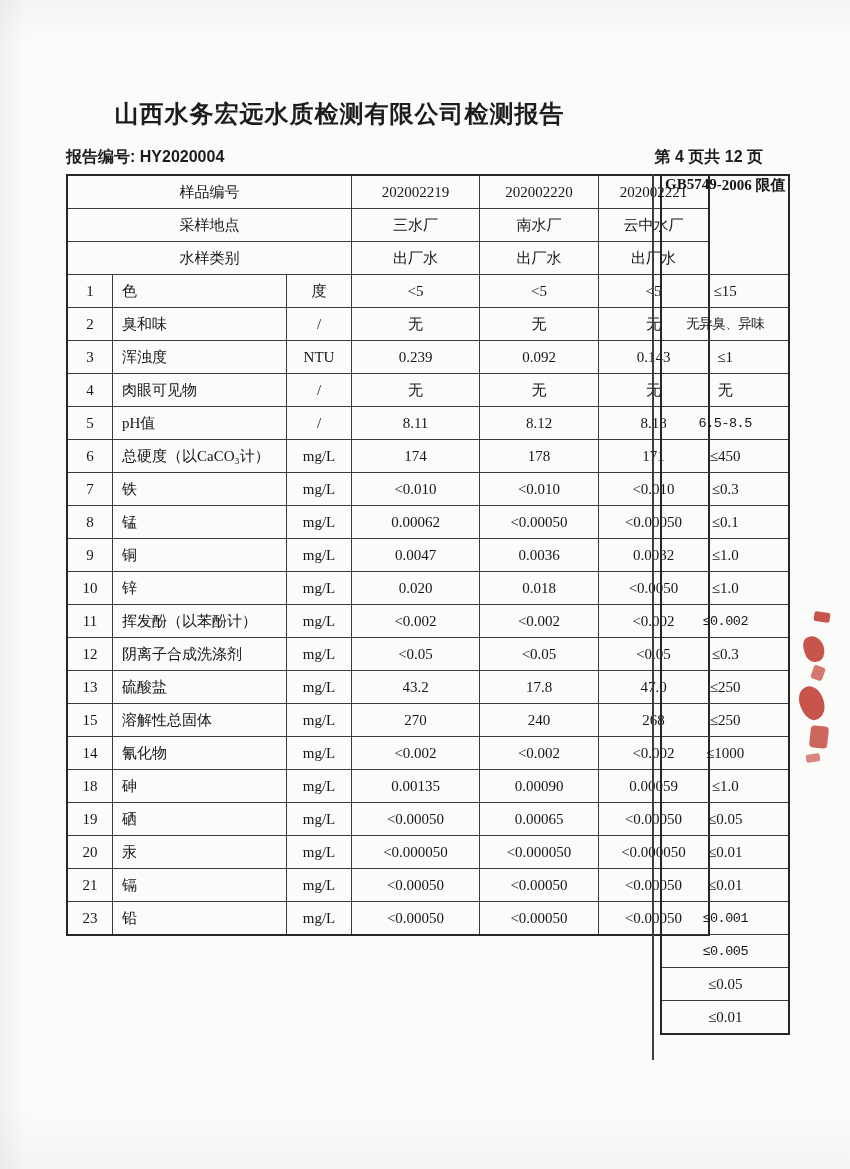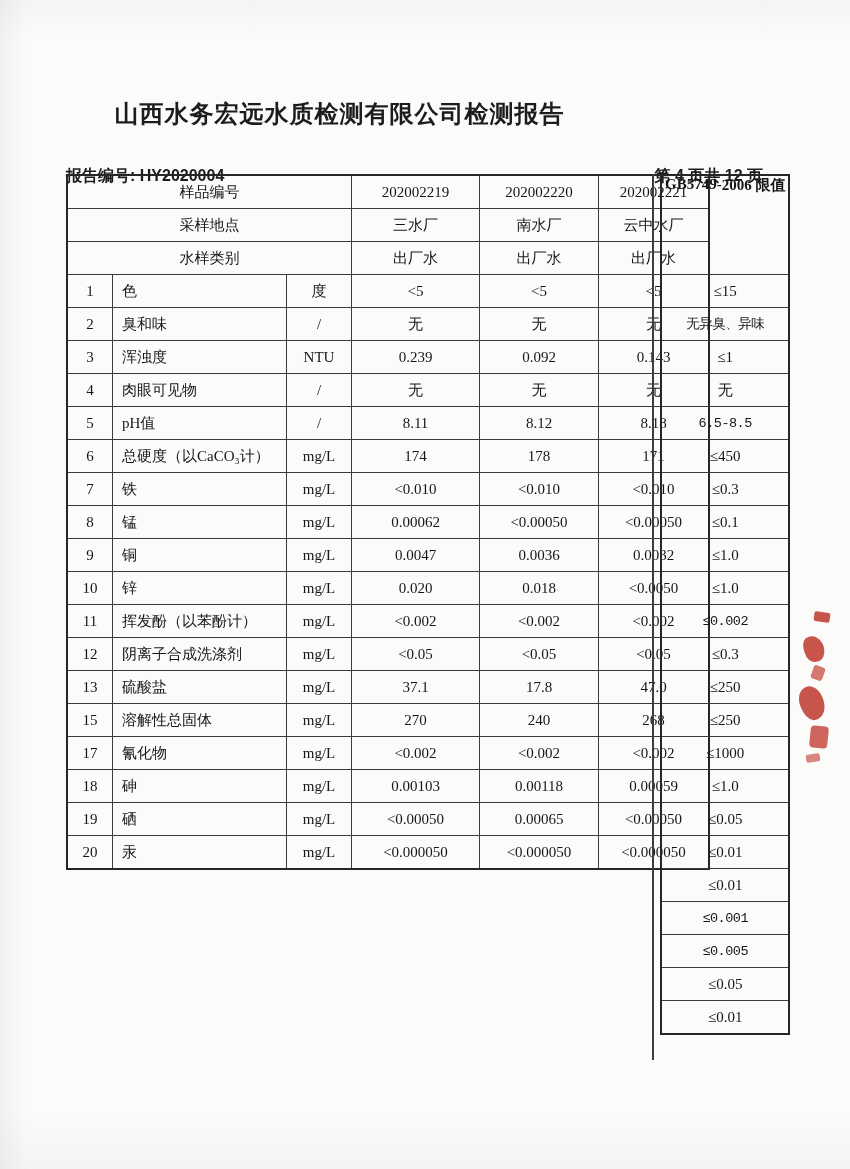--- a/index.html
+++ b/index.html
@@ -21,21 +21,21 @@
   .doc-title{
     position:absolute;left:0;top:98px;width:679px;
     text-align:center;
     font-family:"Liberation Sans","DejaVu Sans",sans-serif;
     font-weight:bold;font-size:24px;letter-spacing:1px;color:#1c1c1c;
   }
   .meta-row{
     position:absolute;left:66px;top:147px;width:697px;
     display:flex;justify-content:space-between;align-items:baseline;
     font-family:"Liberation Sans","DejaVu Sans",sans-serif;
-    font-size:16px;font-weight:bold;color:#1c1c1c;margin-top:19px;
+    font-size:16px;font-weight:bold;color:#1c1c1c;
   }
   .main-table{
     position:absolute;left:66px;top:174px;
     border-collapse:collapse;table-layout:fixed;
     font-size:15px;
   }
   .main-table td{
     border:1px solid #3a3a3a;
     height:32px;
     padding:0 4px;
@@ -221,63 +221,79 @@
     <td class="c-param">阴离子合成洗涤剂</td>
     <td class="c-unit">mg/L</td>
     <td class="c-s1">&lt;0.05</td>
     <td class="c-s2">&lt;0.05</td>
     <td class="c-s3">&lt;0.05</td>
   </tr>
       <tr>
     <td class="c-idx">13</td>
     <td class="c-param">硫酸盐</td>
     <td class="c-unit">mg/L</td>
-    <td class="c-s1">37.1</td>
+    <td class="c-s1">43.2</td>
     <td class="c-s2">17.8</td>
     <td class="c-s3">47.0</td>
   </tr>
       <tr>
     <td class="c-idx">15</td>
     <td class="c-param">溶解性总固体</td>
     <td class="c-unit">mg/L</td>
     <td class="c-s1">270</td>
     <td class="c-s2">240</td>
     <td class="c-s3">268</td>
   </tr>
       <tr>
-    <td class="c-idx">17</td>
+    <td class="c-idx">14</td>
     <td class="c-param">氰化物</td>
     <td class="c-unit">mg/L</td>
     <td class="c-s1">&lt;0.002</td>
     <td class="c-s2">&lt;0.002</td>
     <td class="c-s3">&lt;0.002</td>
   </tr>
       <tr>
     <td class="c-idx">18</td>
     <td class="c-param">砷</td>
     <td class="c-unit">mg/L</td>
-    <td class="c-s1">0.00103</td>
-    <td class="c-s2">0.00118</td>
+    <td class="c-s1">0.00135</td>
+    <td class="c-s2">0.00090</td>
     <td class="c-s3">0.00059</td>
   </tr>
       <tr>
     <td class="c-idx">19</td>
     <td class="c-param">硒</td>
     <td class="c-unit">mg/L</td>
     <td class="c-s1">&lt;0.00050</td>
     <td class="c-s2">0.00065</td>
     <td class="c-s3">&lt;0.00050</td>
   </tr>
       <tr>
     <td class="c-idx">20</td>
     <td class="c-param">汞</td>
     <td class="c-unit">mg/L</td>
     <td class="c-s1">&lt;0.000050</td>
     <td class="c-s2">&lt;0.000050</td>
     <td class="c-s3">&lt;0.000050</td>
+  </tr>
+      <tr>
+    <td class="c-idx">21</td>
+    <td class="c-param">镉</td>
+    <td class="c-unit">mg/L</td>
+    <td class="c-s1">&lt;0.00050</td>
+    <td class="c-s2">&lt;0.00050</td>
+    <td class="c-s3">&lt;0.00050</td>
+  </tr>
+      <tr>
+    <td class="c-idx">23</td>
+    <td class="c-param">铅</td>
+    <td class="c-unit">mg/L</td>
+    <td class="c-s1">&lt;0.00050</td>
+    <td class="c-s2">&lt;0.00050</td>
+    <td class="c-s3">&lt;0.00050</td>
   </tr>
     </tbody>
 </table>
 
 <div class="double-rule"></div>
 
 <table class="limit-table">
   <tbody>
     <tr>
       <td class="limit-head">

